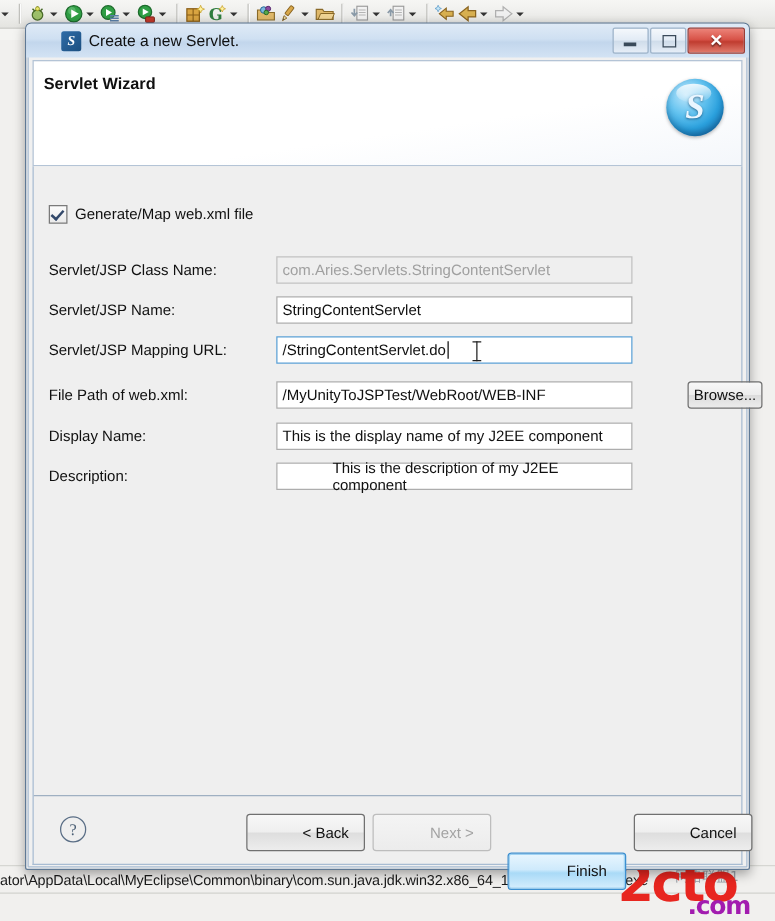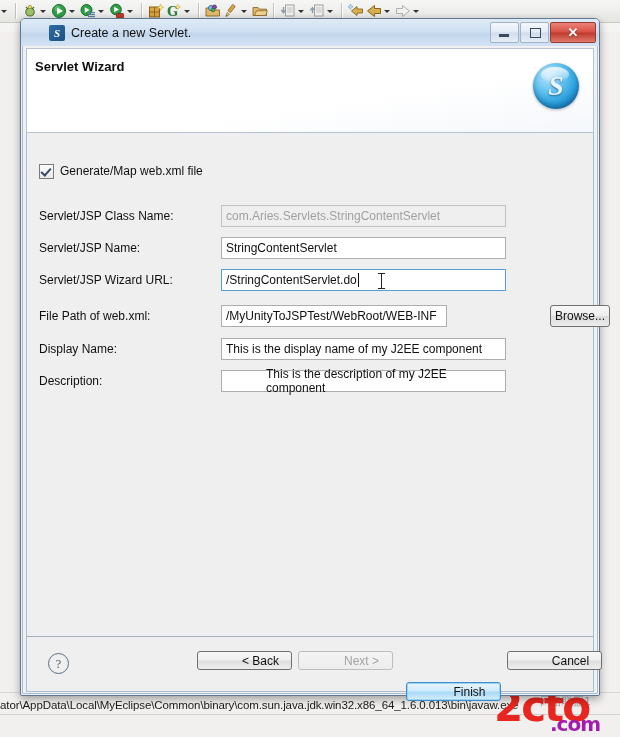--- a/index.html
+++ b/index.html
@@ -276,21 +276,21 @@
   #help-icon {
     position: absolute; left: 21px; top: 17px;
     width: 19px; height: 19px; border-radius: 50%;
     border: 1.5px solid #5a6e86;
     display: flex; align-items: center; justify-content: center;
     font-size: 13px; color: #4a5e74; font-weight: normal;
     font-family: "Liberation Serif", serif;
   }
   .dbtn {
     position: absolute; top: 15px;
-    width: 95px; height: 19px; box-sizing: border-box;
+    width: 95px; height: 30px; box-sizing: border-box;
     border: 1px solid #707070; border-radius: 3px;
     background: linear-gradient(to bottom, #f7f7f7 0%, #efefef 48%, #dedede 52%, #ededed 100%);
     font-size: 12px; color: #101010;
     display: flex; align-items: center; justify-content: center; padding-left: 32px;
   }
   .dbtn.disabled { color: #a3a3a3; border-color: #bdbdbd;
     background: linear-gradient(to bottom, #f4f4f4, #ececec); }
   .dbtn.default {
     border: 1px solid #3c8fd0;
     box-shadow: 0 0 0 1px #9fd2f2 inset;
@@ -498,31 +498,31 @@
       <span class="flabel">Servlet/JSP Class Name:</span>
       <span class="finput disabled" style="width:285px;">com.Aries.Servlets.StringContentServlet</span>
     </div>
 
     <div class="frow" style="top:104px;">
       <span class="flabel">Servlet/JSP Name:</span>
       <span class="finput" style="width:285px;">StringContentServlet</span>
     </div>
 
     <div class="frow" style="top:136px;">
-      <span class="flabel">Servlet/JSP Wizard URL:</span>
+      <span class="flabel">Servlet/JSP Mapping URL:</span>
       <span class="finput focused" style="width:285px;">
         <span>/StringContentServlet.do</span>
           <span id="caret"></span>
         <span id="ibeam"></span>
       </span>
     </div>
 
     <div class="frow" style="top:172px;">
       <span class="flabel">File Path of web.xml:</span>
-      <span class="finput" style="width:226px;">/MyUnityToJSPTest/WebRoot/WEB-INF</span>
+      <span class="finput" style="width:285px;">/MyUnityToJSPTest/WebRoot/WEB-INF</span>
       <span id="browse-btn">Browse...</span>
     </div>
 
     <div class="frow" style="top:205px;">
       <span class="flabel">Display Name:</span>
       <span class="finput" style="width:285px;">This is the display name of my J2EE component</span>
     </div>
 
     <div class="frow" style="top:237px;">
       <span class="flabel">Description:</span>

